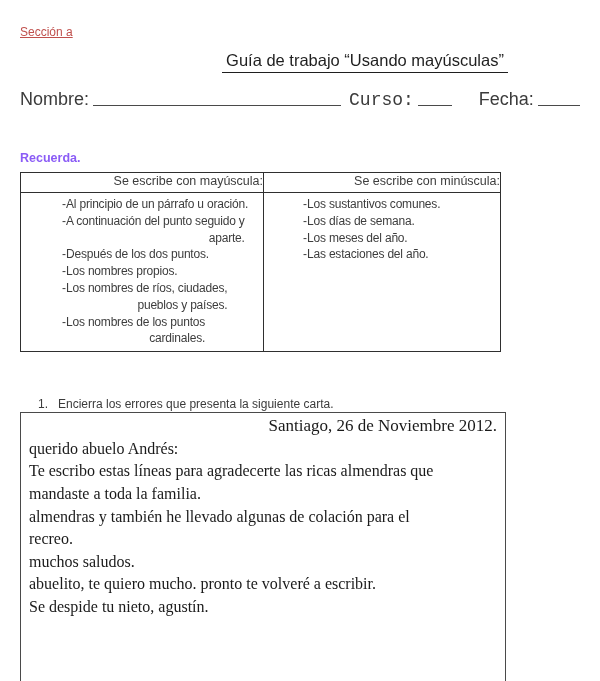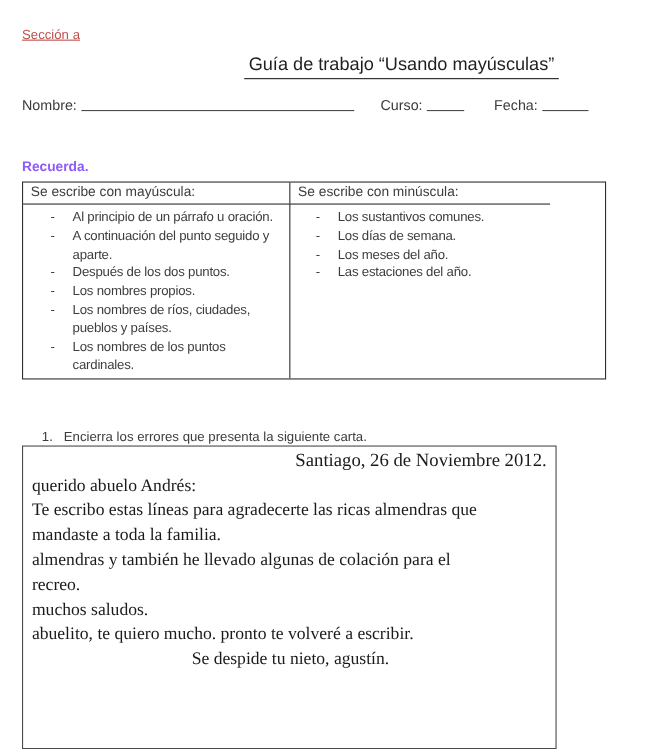--- a/index.html
+++ b/index.html
@@ -22,50 +22,51 @@
     color: #1f1f1f;
     font-weight: 500;
     border-bottom: 1.5px solid #1f1f1f;
     padding: 0 4px 2px 4px;
     white-space: nowrap;
   }
 
   .fields-row {
     margin-top: 16px;
     display: flex;
-    align-items: flex-start;
-    font-size: 13px;
+    align-items: center;
+    font-size: 18px;
     color: #3b3b3b;
     width: 485px;
   }
   .blank-line {
     display: inline-block;
     border-bottom: 1px solid #4a4a4a;
     height: 13px;
     flex: none;
   }
   .blank-name   { width: 248px; margin-left: 4px; }
   .blank-course { width: 34px;  margin-left: 4px; }
   .blank-date   { width: 42px;  margin-left: 4px; }
-  .lbl-course { margin-left: 24px; }
+  .lbl-course { margin-left: 8px; font-family: Liberation Mono, monospace; }
   .lbl-date   { margin-left: 27px; }
 
   .reminder-heading {
     margin-top: 41px;
     font-size: 12.5px;
     font-weight: bold;
     color: #8b5cf6;
   }
 
   .rules-table {
     margin-top: 7px;
-    width: 531px;
+    width: 481px;
     border: 1px solid #2f2f2f;
     font-size: 12px;
     color: #3d3d3d;
+    text-align: right;
   }
   .rt-row { display: flex; }
   .rt-cell { width: 242px; }
   .rt-cell.right { width: 237px; border-left: 1px solid #2f2f2f; }
   .rt-head .rt-cell { height: 19px; padding: 1px 0 0 7px; font-size: 12.5px; }
   .rt-body .rt-cell { min-height: 153px; border-top: 1px solid #2f2f2f; padding-top: 3px; padding-bottom: 4px; }
   .rule-item { display: flex; line-height: 16.8px; }
   .rt-cell.left  .rule-item { padding-left: 25px; }
   .rt-cell.right .rule-item { padding-left: 23px; }
   .rule-dash { width: 20px; flex: none; }
@@ -84,21 +85,21 @@
     margin-top: 1px;
     width: 486px;
     min-height: 276px;
     border: 1px solid #4a4a4a;
     font-family: "Liberation Serif", "DejaVu Serif", serif;
     color: #1a1a1a;
     padding: 2px 6px 6px 8px;
   }
   .letter-line { font-size: 16px; line-height: 22.6px; white-space: nowrap; }
   .letter-date { text-align: right; font-size: 17px; padding-right: 2px; }
-  .letter-signature { text-align: center; }
+  .letter-signature { }
 </style>
 </head>
 <body>
 
 <div class="page">
 
   <span class="section-label">Sección a</span>
 
   <div class="title-row">
     <span class="doc-title">Guía de trabajo “Usando mayúsculas”</span>

